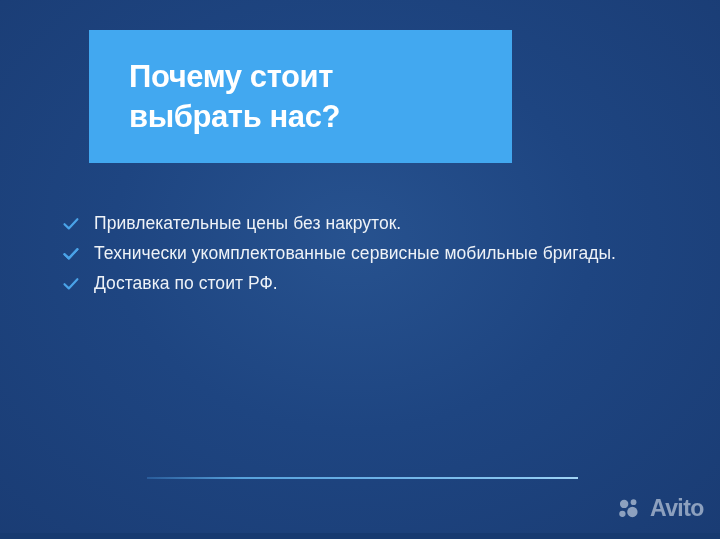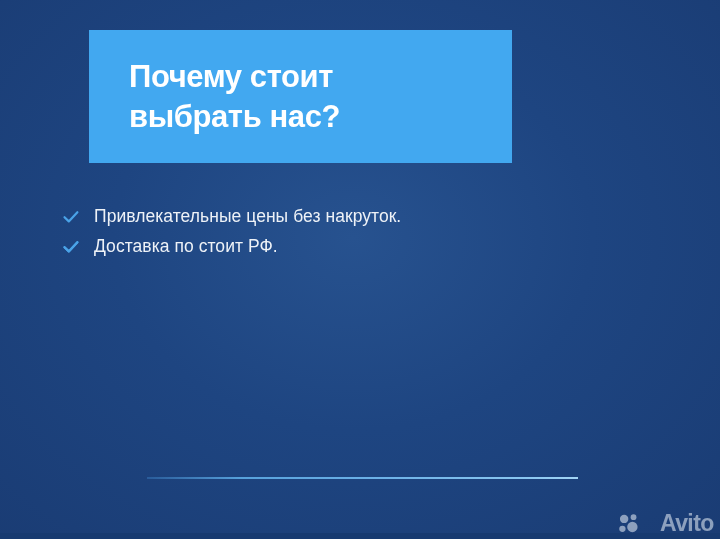--- a/index.html
+++ b/index.html
@@ -50,21 +50,21 @@
     font-weight: bold;
     line-height: 1.28;
     letter-spacing: -0.4px;
     white-space: pre-line;
   }
 
   
   .bullet-list {
     position: absolute;
     left: 62px;
-    top: 202px;
+    top: 209px;
     width: 600px;
     margin: 0;
     padding: 0;
     list-style: none;
   }
   .bullet-item {
     position: relative;
     padding-left: 32px;
     margin: 0 0 0.5px 0;
     color: #eef2f7;
@@ -95,24 +95,24 @@
     width: 431px;
     height: 2px;
     background: linear-gradient(to right, #2a5d9c 0%, #5aa6e0 22%, #6fb6ec 52%, #8fcdf6 88%, #a9dcfb 100%);
     opacity: 0.95;
   }
 
   
   .avito-mark {
     position: absolute;
     left: 618px;
-    top: 512px;
+    top: 497px;
     display: flex;
     align-items: flex-start;
-    gap: 19px;
+    gap: 9px;
     opacity: 0.58;
   }
   .avito-logo {
     display: block;
     width: 23px;
     height: 23px;
   }
   .avito-word {
     color: #dfe8f2;
     font-size: 23px;
@@ -144,20 +144,28 @@
 
     <li class="bullet-item">
       <span class="check-icon">
         <svg viewBox="0 0 18 18" width="18" height="18" aria-hidden="true">
           <path d="M2.5 9.2 L6.8 13.4 L15.4 4.2" fill="none" stroke="#4aa3e8" stroke-width="2.2" stroke-linecap="round" stroke-linejoin="round"></path>
         </svg>
       </span>
     </li>
 
 
+    <li class="bullet-item">
+      <span class="check-icon">
+        <svg viewBox="0 0 18 18" width="18" height="18" aria-hidden="true">
+          <path d="M2.5 9.2 L6.8 13.4 L15.4 4.2" fill="none" stroke="#4aa3e8" stroke-width="2.2" stroke-linecap="round" stroke-linejoin="round"></path>
+        </svg>
+      </span>
+      <span>Технически укомплектованные сервисные мобильные бригады.</span>
+    </li>
 
     <li class="bullet-item">
       <span class="check-icon">
         <svg viewBox="0 0 18 18" width="18" height="18" aria-hidden="true">
           <path d="M2.5 9.2 L6.8 13.4 L15.4 4.2" fill="none" stroke="#4aa3e8" stroke-width="2.2" stroke-linecap="round" stroke-linejoin="round"></path>
         </svg>
       </span>
       <span>Доставка по стоит РФ.</span>
     </li>
 

